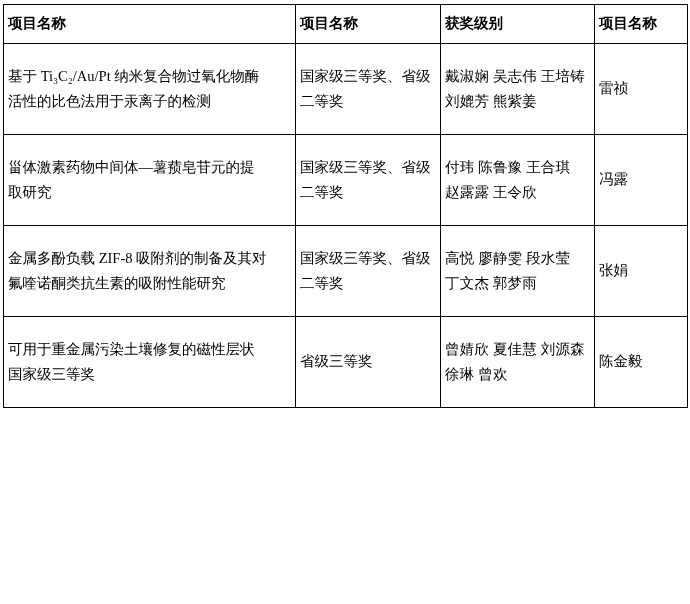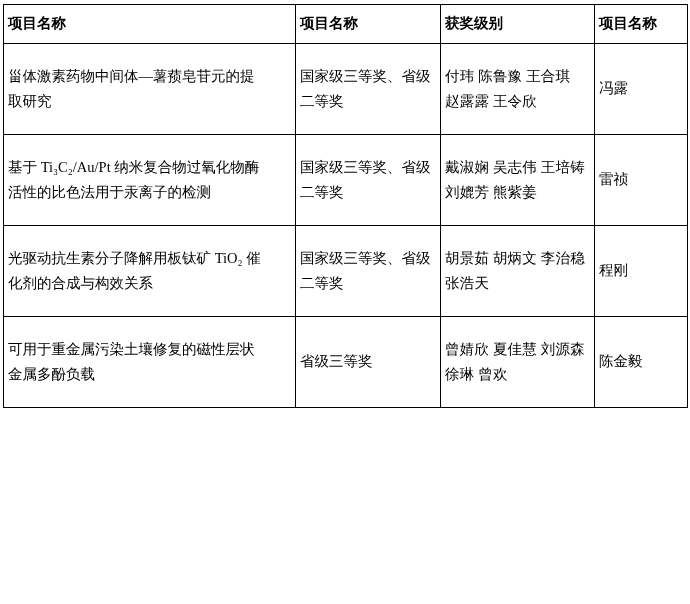--- a/index.html
+++ b/index.html
@@ -84,20 +84,42 @@
         <th>项目名称</th>
         <th>获奖级别</th>
         <th>项目名称</th>
       </tr>
     </thead>
     <tbody>
 
       <tr class="r-tall">
         <td class="project">
           <span class="cell-lines">
+            <span class="ln">基于 Ti₃C₂/Au/Pt 纳米复合物过氧化物酶</span>
+            <span class="ln">活性的比色法用于汞离子的检测</span>
+          </span>
+        </td>
+        <td class="level">
+          <span class="cell-lines">
+            <span class="ln">国家级三等奖、省级</span>
+            <span class="ln">二等奖</span>
+          </span>
+        </td>
+        <td class="students">
+          <span class="cell-lines">
+            <span class="ln">戴淑娴  吴志伟  王培铸</span>
+            <span class="ln">刘媲芳  熊紫姜</span>
+          </span>
+        </td>
+        <td class="teacher">雷祯</td>
+      </tr>
+
+      <tr class="r-tall">
+        <td class="project">
+          <span class="cell-lines">
             <span class="ln">甾体激素药物中间体—薯蓣皂苷元的提</span>
             <span class="ln">取研究</span>
           </span>
         </td>
         <td class="level">
           <span class="cell-lines">
             <span class="ln">国家级三等奖、省级</span>
             <span class="ln">二等奖</span>
           </span>
         </td>
@@ -106,68 +128,46 @@
             <span class="ln">付玮  陈鲁豫  王合琪</span>
             <span class="ln">赵露露  王令欣</span>
           </span>
         </td>
         <td class="teacher">冯露</td>
       </tr>
 
       <tr class="r-tall">
         <td class="project">
           <span class="cell-lines">
-            <span class="ln">基于 Ti₃C₂/Au/Pt 纳米复合物过氧化物酶</span>
-            <span class="ln">活性的比色法用于汞离子的检测</span>
+            <span class="ln">金属多酚负载 ZIF-8 吸附剂的制备及其对</span>
+            <span class="ln">氟喹诺酮类抗生素的吸附性能研究</span>
           </span>
         </td>
         <td class="level">
           <span class="cell-lines">
             <span class="ln">国家级三等奖、省级</span>
             <span class="ln">二等奖</span>
           </span>
         </td>
         <td class="students">
           <span class="cell-lines">
-            <span class="ln">戴淑娴  吴志伟  王培铸</span>
-            <span class="ln">刘媲芳  熊紫姜</span>
+            <span class="ln">高悦  廖静雯  段水莹</span>
+            <span class="ln">丁文杰  郭梦雨</span>
           </span>
         </td>
-        <td class="teacher">雷祯</td>
+        <td class="teacher">张娟</td>
       </tr>
 
-
-      <tr class="r-tall">
-        <td class="project">
-          <span class="cell-lines">
-            <span class="ln">光驱动抗生素分子降解用板钛矿 TiO₂ 催</span>
-            <span class="ln">化剂的合成与构效关系</span>
-          </span>
-        </td>
-        <td class="level">
-          <span class="cell-lines">
-            <span class="ln">国家级三等奖、省级</span>
-            <span class="ln">二等奖</span>
-          </span>
-        </td>
-        <td class="students">
-          <span class="cell-lines">
-            <span class="ln">胡景茹  胡炳文  李治稳</span>
-            <span class="ln">张浩天</span>
-          </span>
-        </td>
-        <td class="teacher">程刚</td>
-      </tr>
 
 
       <tr class="r-tall">
         <td class="project">
           <span class="cell-lines">
             <span class="ln">可用于重金属污染土壤修复的磁性层状</span>
-            <span class="ln">金属多酚负载</span>
+            <span class="ln">国家级三等奖</span>
           </span>
         </td>
         <td class="level">
           <span class="cell-lines">
             <span class="ln">省级三等奖</span>
           </span>
         </td>
         <td class="students">
           <span class="cell-lines">
             <span class="ln">曾婧欣  夏佳慧  刘源森</span>

